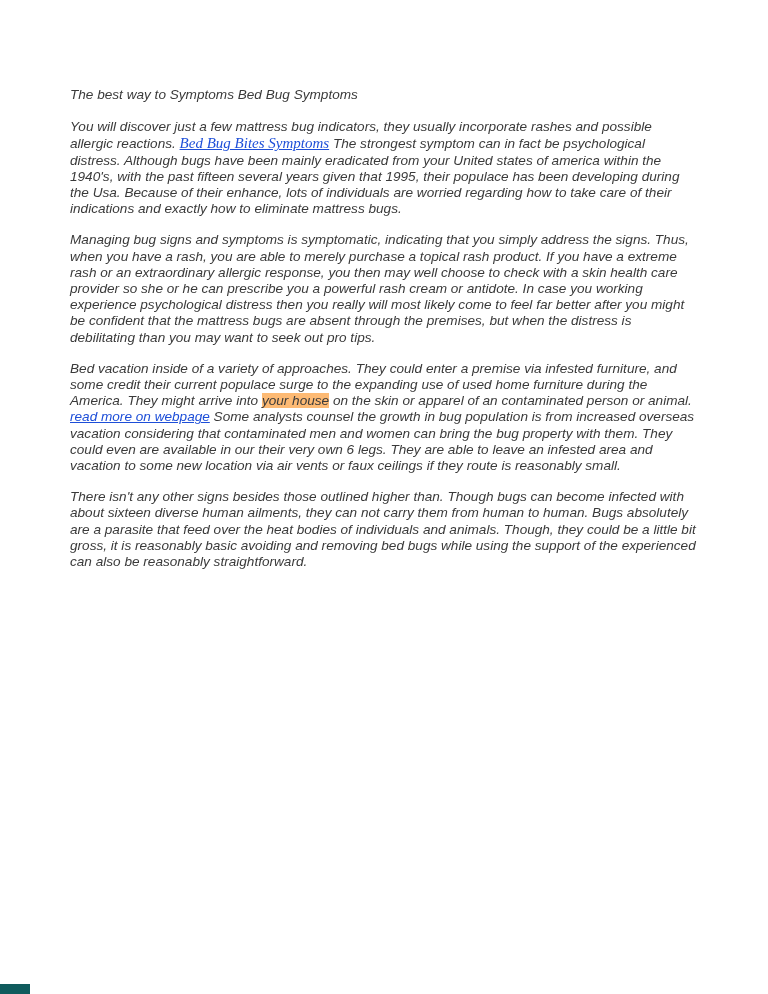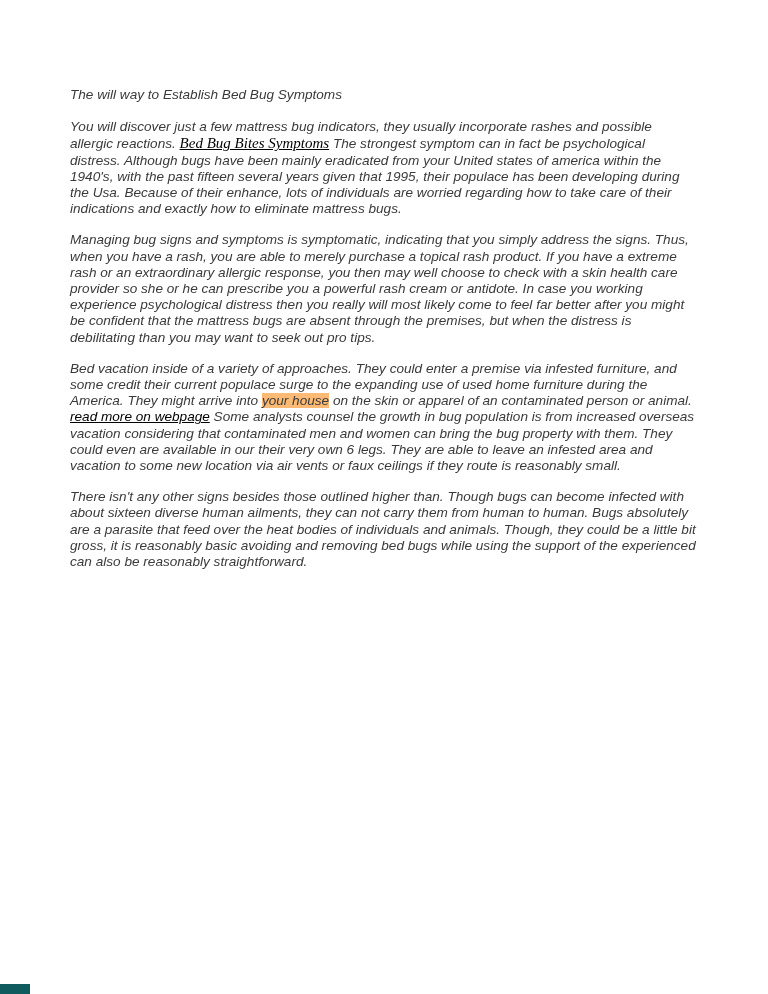--- a/index.html
+++ b/index.html
@@ -30,21 +30,21 @@
   .doc-title {
     font-size: 13.6px;
     font-weight: normal;
     font-style: italic;
     margin: 0 0 16px 0;
   }
   .para {
     margin: 0 0 15px 0;
   }
   a.doc-link {
-    color: #000000;
+    color: #1d4ed8;
     text-decoration: underline;
     cursor: pointer;
   }
   a.serif-link {
     font-family: "Liberation Serif", serif;
     font-size: 15px;
   }
   .highlight {
     background: #fdba74;
   }
@@ -56,21 +56,21 @@
     height: 10px;
     background: #0f5b5d;
   }
 </style>
 </head>
 <body>
 
 <div class="page">
   <div class="content">
 
-    <h1 class="doc-title">The will way to Establish Bed Bug Symptoms</h1>
+    <h1 class="doc-title">The best way to Symptoms Bed Bug Symptoms</h1>
 
     <p class="para"><span>You will discover just a few mattress bug indicators, they usually incorporate rashes and possible allergic reactions. </span><a class="doc-link serif-link" href="#">Bed Bug Bites Symptoms</a><span> The strongest symptom can in fact be psychological distress. Although bugs have been mainly eradicated from your United states of america within the 1940's, with the past fifteen several years given that 1995, their populace has been developing during the Usa. Because of their enhance, lots of individuals are worried regarding how to take care of their indications and exactly how to eliminate mattress bugs.</span></p>
 
     <p class="para">Managing bug signs and symptoms is symptomatic, indicating that you simply address the signs. Thus, when you have a rash, you are able to merely purchase a topical rash product. If you have a extreme rash or an extraordinary allergic response, you then may well choose to check with a skin health care provider so she or he can prescribe you a powerful rash cream or antidote. In case you working experience psychological distress then you really will most likely come to feel far better after you might be confident that the mattress bugs are absent through the premises, but when the distress is debilitating than you may want to seek out pro tips.</p>
 
     <p class="para"><span>Bed vacation inside of a variety of approaches. They could enter a premise via infested furniture, and some credit their current populace surge to the expanding use of used home furniture during the America. They might arrive into </span><span class="highlight">your house</span><span> on the skin or apparel of an contaminated person or animal. </span><a class="doc-link" href="#">read more on webpage</a><span> Some analysts counsel the growth in bug population is from increased overseas vacation considering that contaminated men and women can bring the bug property with them. They could even are available in our their very own 6 legs. They are able to leave an infested area and vacation to some new location via air vents or faux ceilings if they route is reasonably small.</span></p>
 
     <p class="para">There isn't any other signs besides those outlined higher than. Though bugs can become infected with about sixteen diverse human ailments, they can not carry them from human to human. Bugs absolutely are a parasite that feed over the heat bodies of individuals and animals. Though, they could be a little bit gross, it is reasonably basic avoiding and removing bed bugs while using the support of the experienced can also be reasonably straightforward.</p>
 
   </div>

